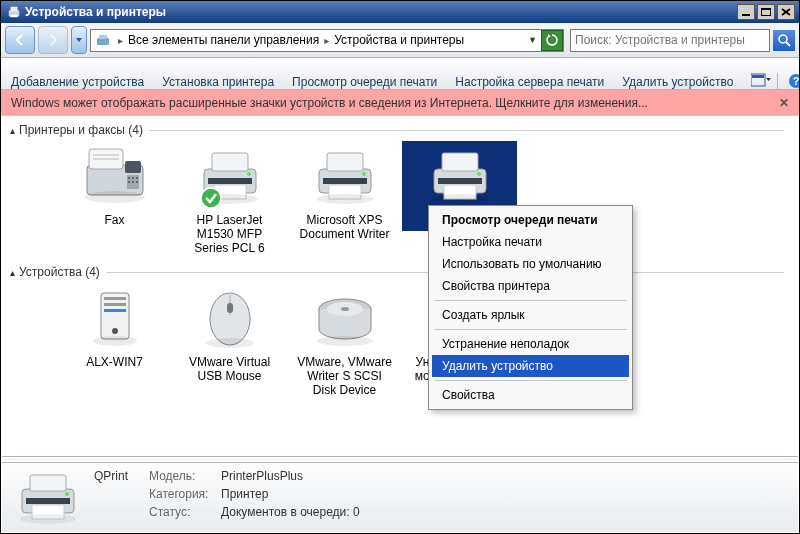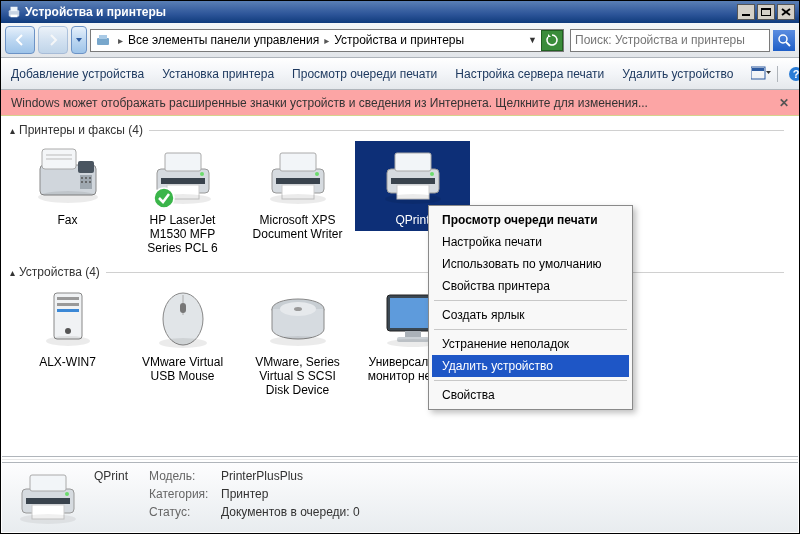--- a/index.html
+++ b/index.html
@@ -21,38 +21,38 @@
 .addr-wrap .folder-ic { width: 16px; height:16px; margin: 0 4px; }
 .addr-wrap .arrow { color: #555; padding: 0 3px; font-size:10px; }
 .addr-wrap .crumb { white-space: nowrap; padding: 0 2px; }
 .addr-wrap .filler { flex: 1; }
 .refresh-btn { width: 22px; height: 21px; background:#3a8c3a; border:1px solid #206020; display:flex; align-items:center; justify-content:center; }
 .search-wrap { width: 200px; height: 23px; background: #fff; border: 1px solid #7a7a7a; display: flex; align-items: center; margin-left:3px; }
 .search-wrap input { flex: 1; border: none; outline: none; height: 100%; padding: 0 4px; font-size: 12px; color:#6b6b6b; }
 .search-btn { width: 22px; height: 21px; background: linear-gradient(180deg,#5b8de0,#1e5ec7); display:flex; align-items:center; justify-content:center; }
 
 
-.toolbar { height: 32px; background: linear-gradient(180deg,#ffffff 0%,#f3f5f8 50%,#e5e8ec 100%); border-bottom: 1px solid #b0b5bb; display: flex; align-items: center; padding: 0 10px; gap: 18px; font-size: 12px; color: #1f3a60; }
+.toolbar { height: 32px; background: linear-gradient(180deg,#ffffff 0%,#f3f5f8 50%,#e5e8ec 100%); border-bottom: 1px solid #b0b5bb; display: flex; align-items: flex-end; padding: 0 10px; gap: 18px; font-size: 12px; color: #1f3a60; }
 .toolbar .t-item { cursor: default; white-space: nowrap; }
 .toolbar .t-right { margin-left: auto; display: flex; align-items: center; gap: 10px; }
 .toolbar .t-right .icon { width:16px; height:16px; }
 .toolbar .view-ic svg { display:block; }
 .toolbar .sep { width:1px; height:16px; background:#b0b5bb; }
 
 
 .infobar { height: 26px; background: #fca5a5; border-bottom: 1px solid #d6d28c; display: flex; align-items: center; padding: 0 10px; font-size: 12px; color: #333; }
 .infobar .info-text { flex:1; }
 .infobar .close { font-family: Arial; font-weight: bold; color: #555; }
 
 
 .body { position:absolute; top:116px; left:1px; right:1px; bottom:78px; overflow:auto; }
 .section-header { display:flex; align-items:center; padding: 6px 8px 4px 8px; font-size:12px; color:#333; }
 .section-header .tri { font-size: 10px; margin-right:4px; color:#333;}
 .section-header .line { flex:1; height:1px; background:#d0d0d0; margin:0 6px; }
-.items { display:flex; padding: 0 8px; gap: 0; align-items:flex-start; }
+.items { display:flex; padding: 0 8px; gap: 0; align-items:flex-start;margin-left:47px; }
 .item { width: 115px; text-align:center; font-size:12px; padding: 4px 6px; display:flex; flex-direction:column; align-items:center; }
 .item.sel { background:#0d2f77; color:#fff; }
 .item .i-icon { width: 72px; height: 64px; display:flex; align-items:center; justify-content:center; margin-bottom:4px; position:relative; }
 .item .i-label { line-height:14px; max-width:100px; }
 .item .check-badge { position:absolute; bottom:0; left:6px; width:22px; height:22px; }
 
 
 .context-menu { position:absolute; top:204px; left:427px; width:205px; background:#f8f8f8; border:1px solid #8a8a8a; box-shadow: 3px 3px 6px rgba(0,0,0,0.25); padding: 3px; font-size:12px; z-index:10; }
 .context-menu .ci { padding: 4px 10px; white-space:nowrap; color:#000; }
 .context-menu .ci.bold { font-weight:bold; }
@@ -298,21 +298,21 @@
     <div class="item">
       <div class="i-icon">
         <svg viewBox="0 0 72 64" width="72" height="64">
           <ellipse cx="36" cy="22" rx="26" ry="10" fill="#c8ced3" stroke="#888"></ellipse>
           <path d="M10 22 L10 42 A26 10 0 0 0 62 42 L62 22" fill="#d6dbe0" stroke="#888"></path>
           <ellipse cx="36" cy="22" rx="18" ry="7" fill="#e6e9ec"></ellipse>
           <ellipse cx="36" cy="22" rx="4" ry="2" fill="#999"></ellipse>
           <ellipse cx="36" cy="54" rx="28" ry="5" fill="#000" opacity="0.08"></ellipse>
         </svg>
       </div>
-      <div class="i-label">VMware, Series Virtual S SCSI Disk Device</div>
+      <div class="i-label">VMware, VMware Writer S SCSI Disk Device</div>
     </div>
 
     <div class="item">
       <div class="i-icon">
         <svg viewBox="0 0 72 64" width="72" height="64">
           <rect x="10" y="8" width="52" height="36" rx="3" fill="#3a4752" stroke="#222"></rect>
           <rect x="13" y="11" width="46" height="30" fill="#5e9bdc"></rect>
           <rect x="28" y="44" width="16" height="6" fill="#aab1b8"></rect>
           <rect x="20" y="50" width="32" height="5" rx="2" fill="#cbd1d6"></rect>
           <ellipse cx="36" cy="56" rx="26" ry="4" fill="#000" opacity="0.08"></ellipse>

